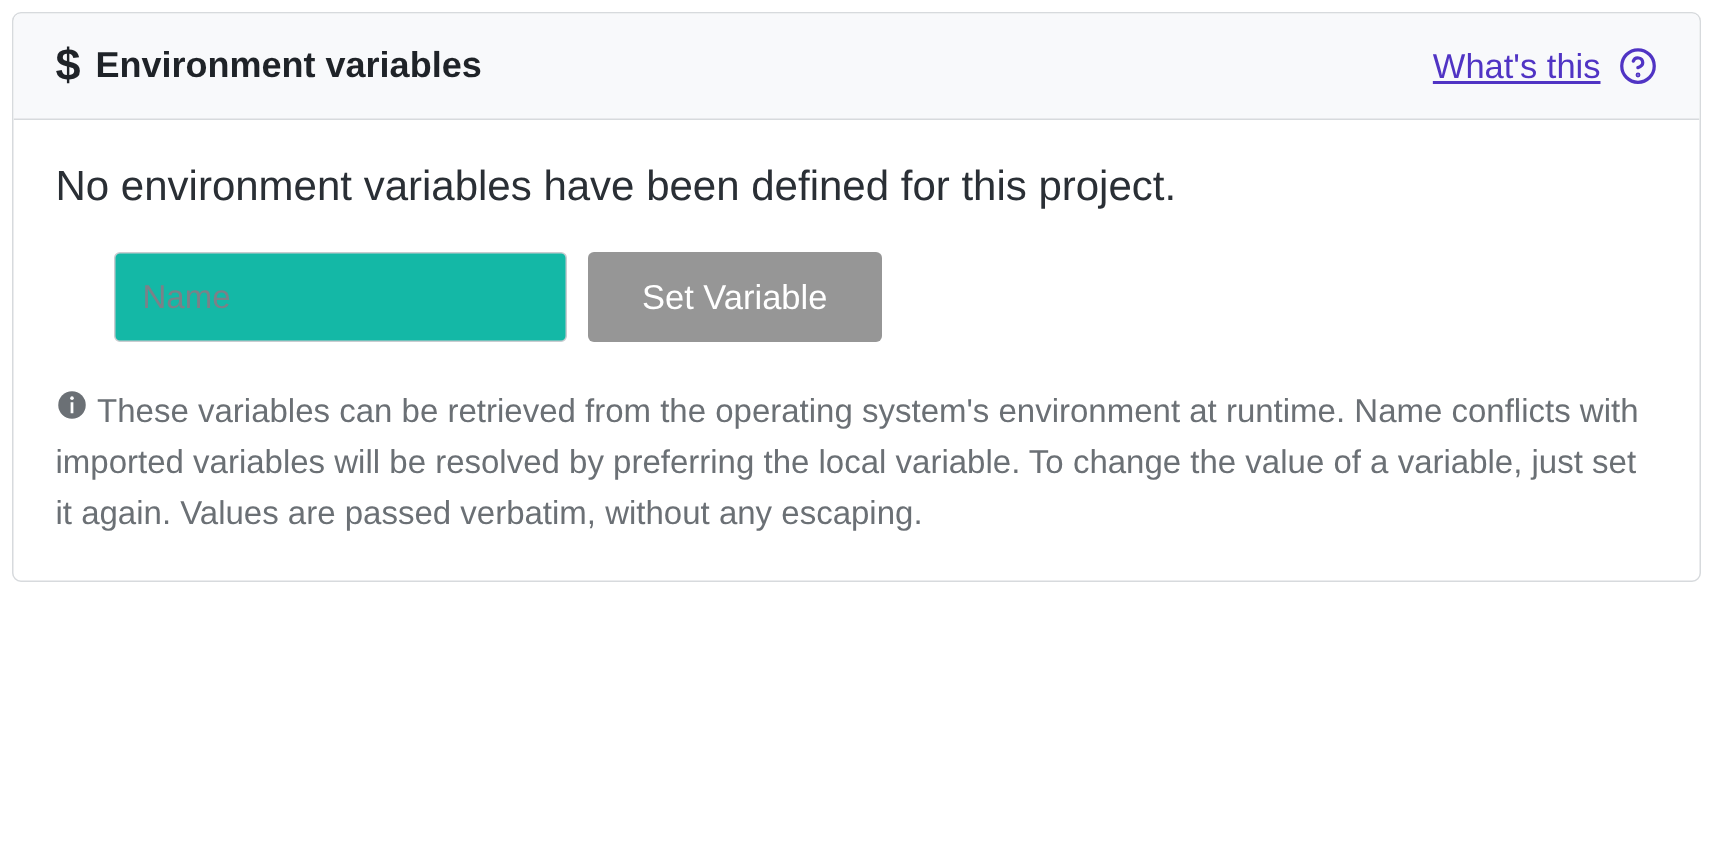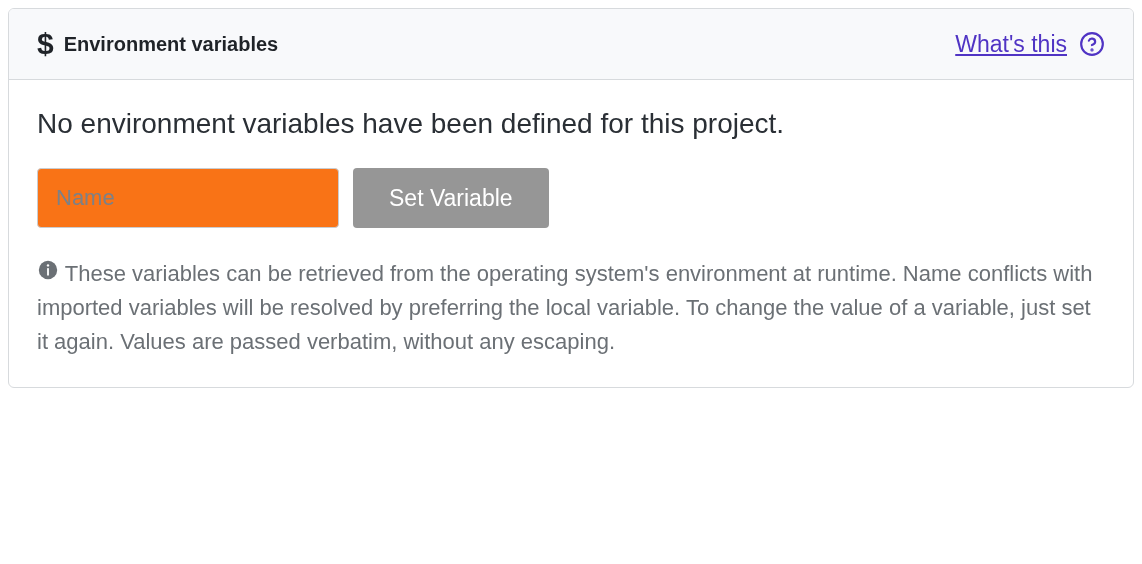--- a/index.html
+++ b/index.html
@@ -26,21 +26,21 @@
       display: flex;
       align-items: center;
       gap: 10px;
     }
     .dollar-icon {
       font-size: 30px;
       font-weight: 700;
       color: #1f2328;
     }
     .panel-title {
-      font-size: 20px;
+      font-size: 24px;
       font-weight: 700;
       color: #1f2328;
     }
     .panel-header-right {
       display: flex;
       gap: 12px;
     }
     .whats-this-link {
       font-size: 23px;
       color: #5034c4;
@@ -75,21 +75,22 @@
       margin-bottom: 26px;
     }
     .text-input {
       width: 302px;
       height: 60px;
       padding: 0 18px;
       font-size: 22px;
       color: #333;
       border: 1px solid #c9ccd0;
       border-radius: 4px;
-      background: #f97316;
+      background: #14b8a6;
+      margin-left: 39px;
     }
     .text-input::placeholder {
       color: #7b8188;
     }
     .set-button {
       height: 60px;
       padding: 0 36px;
       font-size: 23px;
       color: #fff;
       background: #969696;

